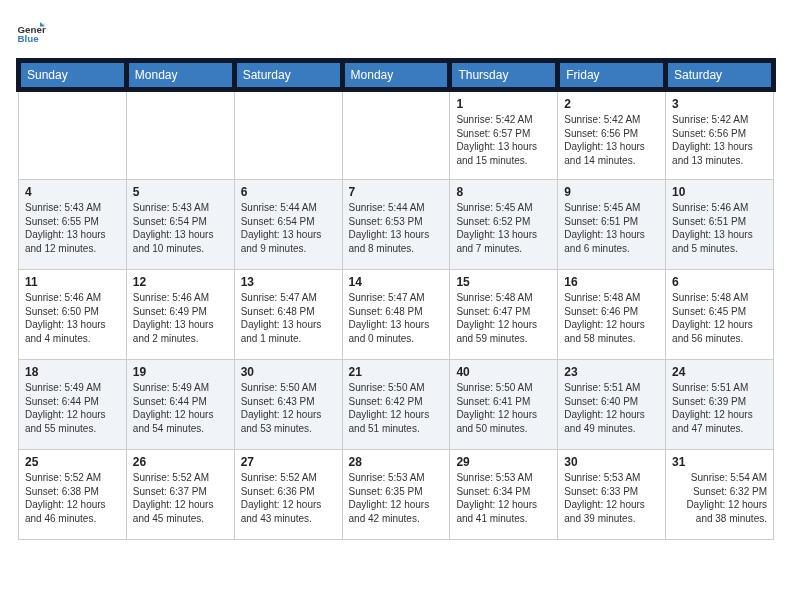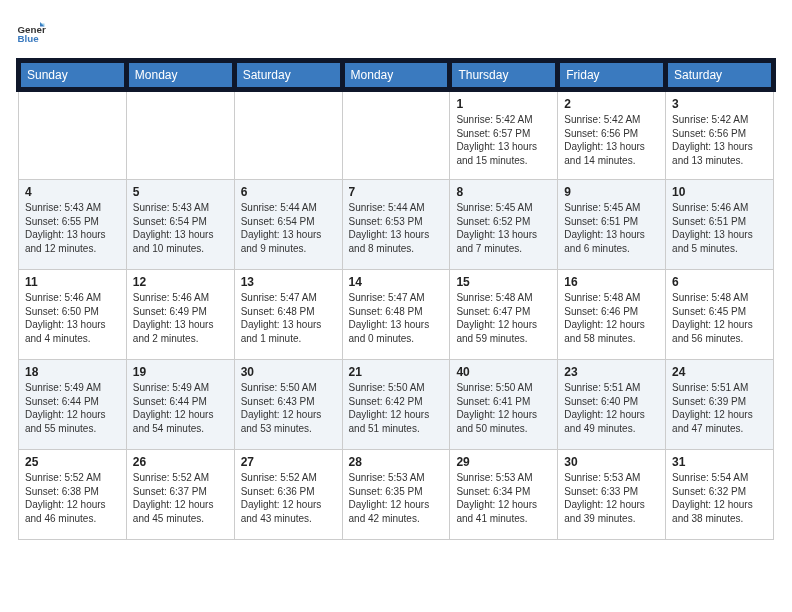--- a/index.html
+++ b/index.html
@@ -341,20 +341,20 @@
         </td>
         <td>
           <span class="day-number">30</span>
           <div class="day-info" style="white-space: pre-line;">Sunrise: 5:53 AM
 Sunset: 6:33 PM
 Daylight: 12 hours
 and 39 minutes.</div>
         </td>
         <td>
           <span class="day-number">31</span>
-          <div class="day-info" style="white-space: pre-line;">Sunrise: 5:54 AM
+          <div class="day-info" style="white-space: pre-line; text-align: right;">Sunrise: 5:54 AM
 Sunset: 6:32 PM
 Daylight: 12 hours
 and 38 minutes.</div>
         </td>
       </tr>
     </tbody>
 </table>
 
 </body></html>

